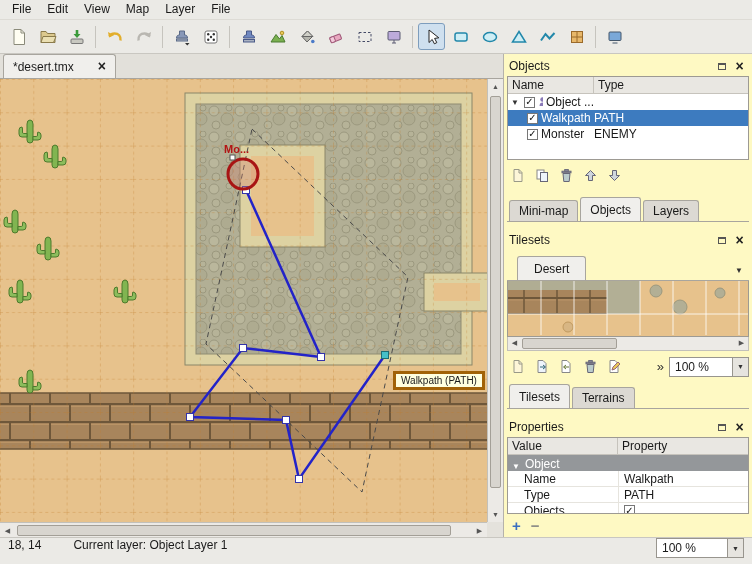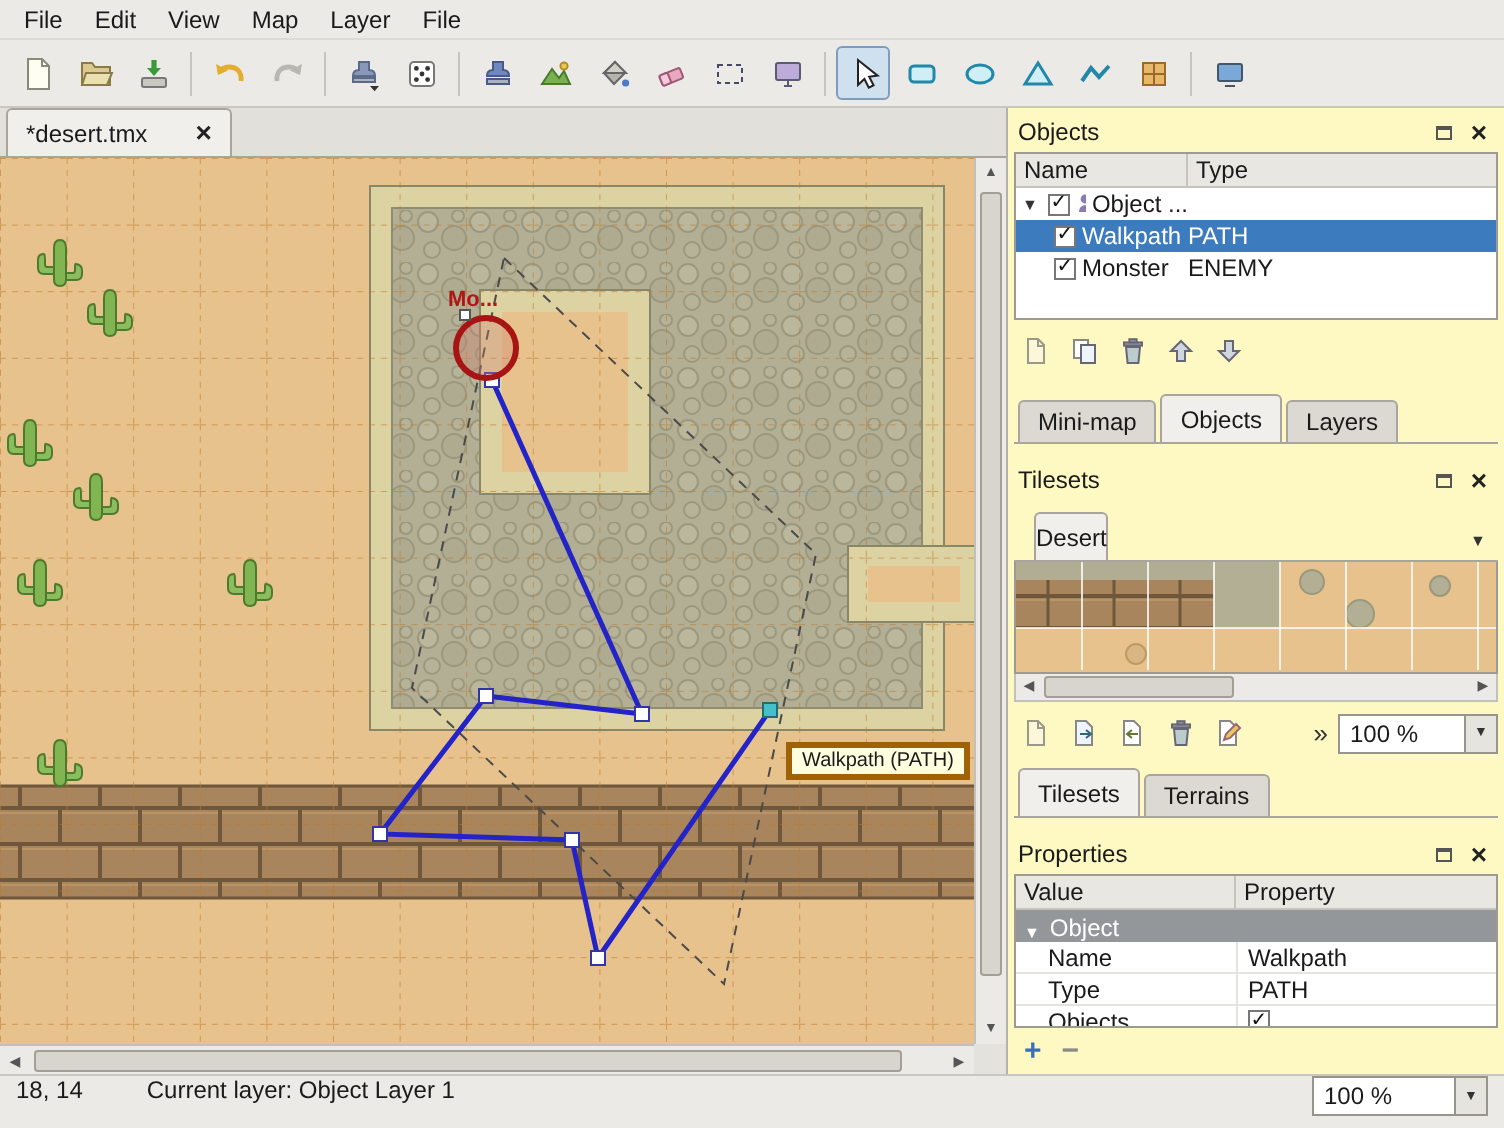--- a/index.html
+++ b/index.html
@@ -1,21 +1,21 @@
 <!DOCTYPE html>
 <html><head>
 <meta charset="utf-8">
 <style>
   *{box-sizing:border-box;margin:0;padding:0}
   html,body{width:752px;height:564px;overflow:hidden}
   #app{position:relative;width:752px;height:564px;background:#ebeae6;
        font-family:"Liberation Sans",sans-serif;font-size:12px;color:#1a1a1a;overflow:hidden}
 
   
-  .menubar{position:absolute;top:0;left:0;right:0;height:20px;display:flex;align-items:center;
+  .menubar{position:absolute;top:0;left:0;right:0;height:20px;display:flex;
            padding-left:4px;background:#ebeae6;border-bottom:1px solid #dddbd5}
   .menu-item{padding:2px 8px;cursor:default}
 
   
   .toolbar{position:absolute;top:20px;left:0;right:0;height:34px;display:flex;align-items:center;
            padding:0 4px;background:#ebeae6;border-bottom:1px solid #c9c7c1}
   .tbtn{width:27px;height:27px;flex:none;display:flex;align-items:center;justify-content:center;
         border:1px solid transparent;border-radius:3px;margin:0 1px}
   .tbtn.pressed{background:#cfe0ef;border-color:#7d9dbd}
   .tsep{width:1px;height:22px;background:#c6c4be;margin:0 4px;flex:none}
@@ -437,21 +437,21 @@
 
     <div class="dock-title" style="margin-top:8px">
       <span class="t">Tilesets</span>
       <span class="dt-btn">
           <span class="float-glyph"></span>
         </span>
       <span class="dt-btn closex"></span>
     </div>
 
     <div class="desert-row">
-      <div class="dtab active" style="padding:0 0">Desert</div>
+      <div class="dtab active" style="padding:0 16px">Desert</div>
       <span class="ts-drop"></span>
     </div>
 
     <div class="ts-strip">
       <svg width="241" height="54" viewBox="0 0 241 54">
         <defs>
           <pattern id="tsbrick" width="33" height="16" patternUnits="userSpaceOnUse">
             <rect width="33" height="16" fill="#a8855c"></rect>
             <path d="M0 1H33" stroke="#6e573a" stroke-width="2"></path>
             <path d="M0 3H33" stroke="#c29a6a" opacity=".7"></path>

